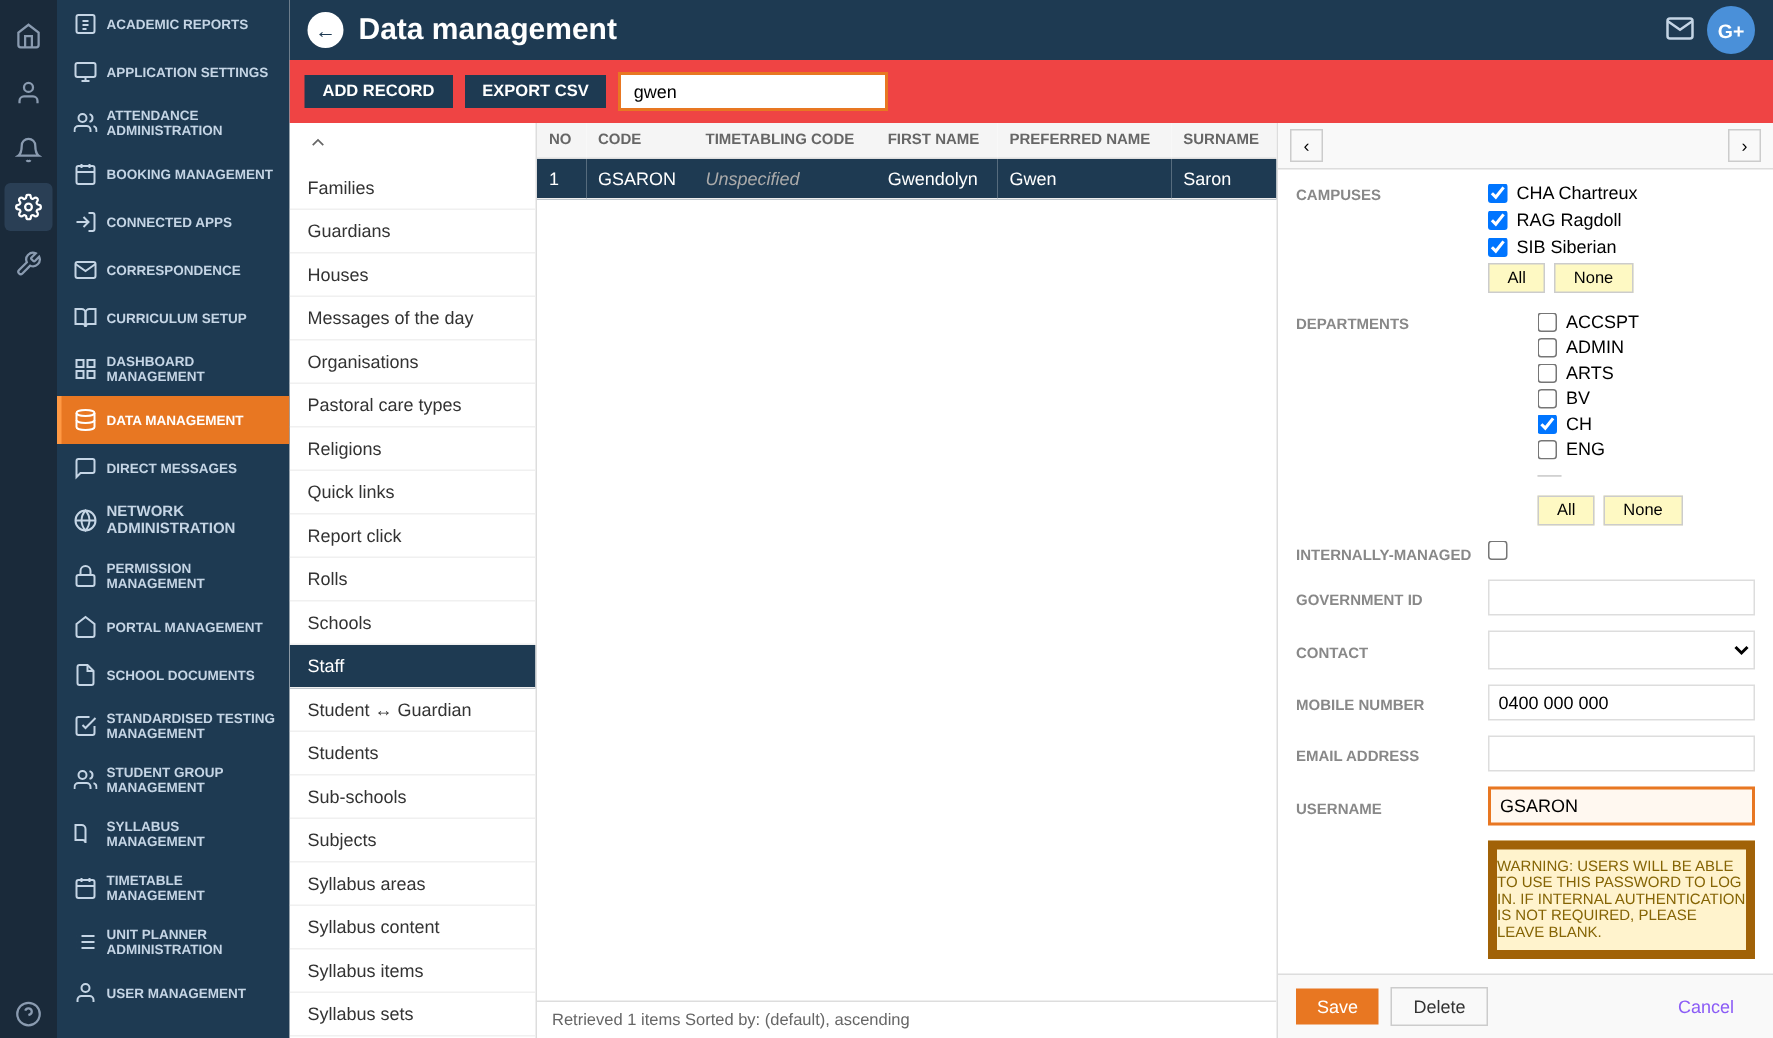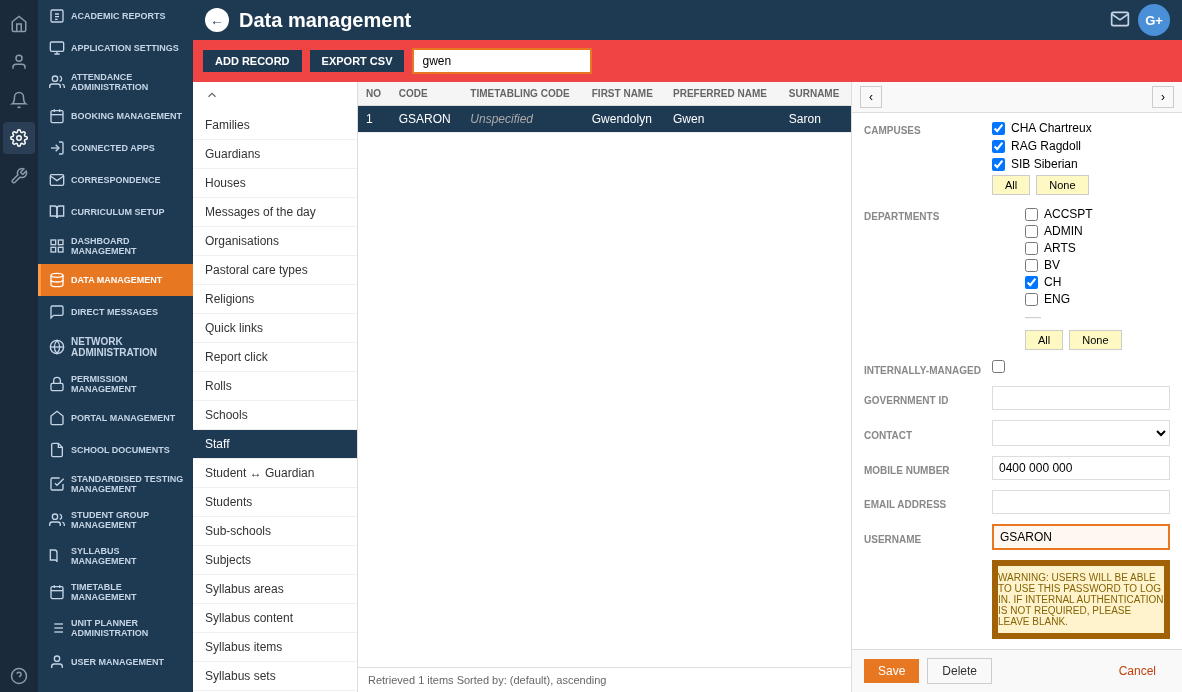--- a/index.html
+++ b/index.html
@@ -301,21 +301,21 @@
       background: #f9f9f9;
     }
     .footer-btn {
       padding: 5px 14px;
       border: none;
       font-size: 12px;
       cursor: pointer;
     }
     .footer-btn.save { background: #e87722; color: #fff; }
     .footer-btn.delete { background: none; border: 1px solid #ccc; color: #333; }
-    .footer-btn.cancel { background: none; border: none; color: #c2410c; margin-left: auto; }
+    .footer-btn.cancel { background: none; border: none; color: #8b5cf6; margin-left: auto; }
     .callout-box {
       background: #fff;
       border: 1px solid #e87722;
       padding: 10px 14px;
       font-size: 13px;
       color: #333;
       text-align: center;
       line-height: 1.5;
       width: 220px;
     }

